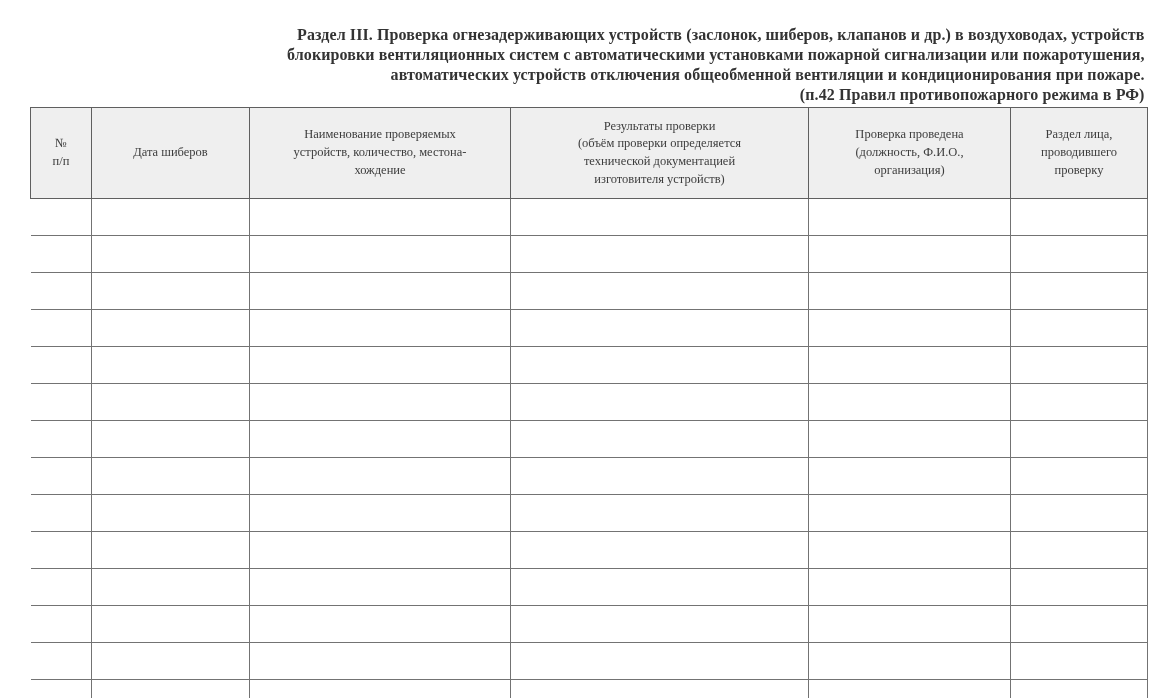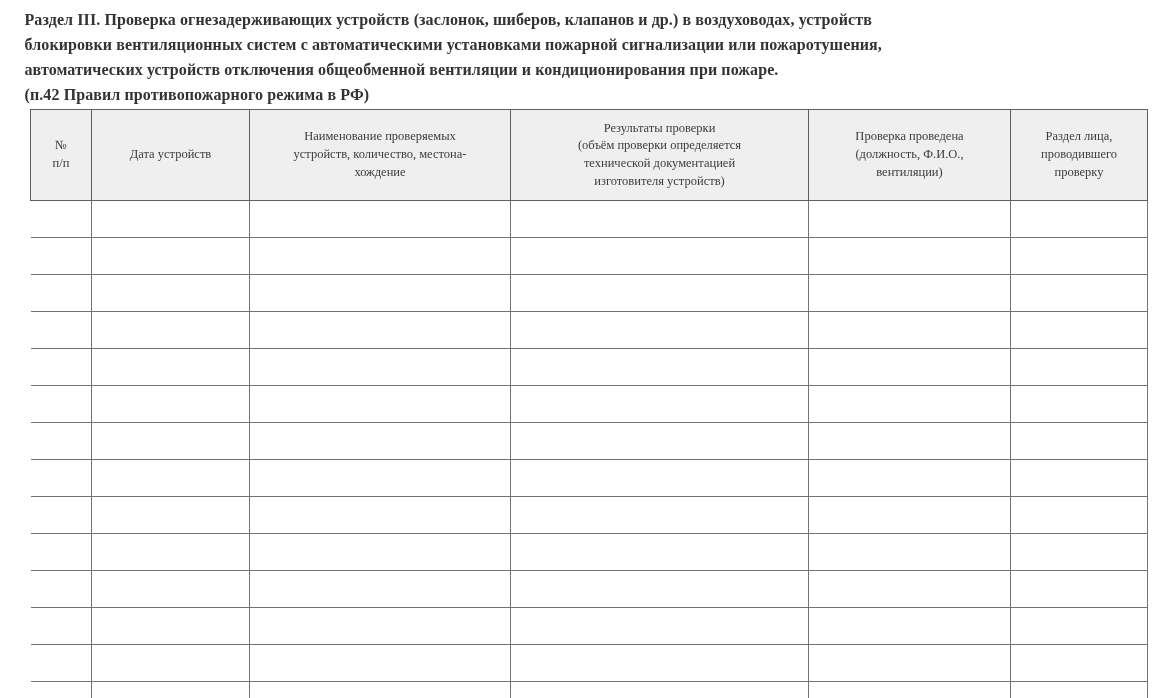--- a/index.html
+++ b/index.html
@@ -14,25 +14,25 @@
     font-family: "Liberation Serif", "DejaVu Serif", serif;
   }
   .page {
     width: 1169px;
     height: 698px;
     position: relative;
     background: #ffffff;
   }
   .doc-title {
     width: 1120px;
-    margin: 7px auto 0 auto;
-    text-align: left;
+    margin: 25px auto 0 auto;
+    text-align: right;
     font-weight: bold;
     font-size: 16px;
-    line-height: 25px;
+    line-height: 20px;
     color: #333333;
     white-space: pre-line;
     letter-spacing: 0.1px;
   }
   table.inspection-table {
     margin-left: 30px;
     margin-top: 2px;
     width: 1117px;
     border-collapse: collapse;
     table-layout: fixed;
@@ -83,31 +83,31 @@
         <col class="c1">
         <col class="c2">
       <col class="c3">
         <col class="c4">
         <col class="c5">
     </colgroup>
     <thead>
       <tr>
         <th>№
 п/п</th>
-        <th>Дата устройств</th>
+        <th>Дата шиберов</th>
         <th>Наименование проверяемых
 устройств, количество, местона-
 хождение</th>
         <th>Результаты проверки
 (объём проверки определяется
 технической документацией
 изготовителя устройств)</th>
         <th>Проверка проведена
 (должность, Ф.И.О.,
-вентиляции)</th>
+организация)</th>
         <th>Раздел лица,
 проводившего
 проверку</th>
       </tr>
     </thead>
     <tbody>
         <tr>
           <td></td>
           <td></td>
           <td></td>

